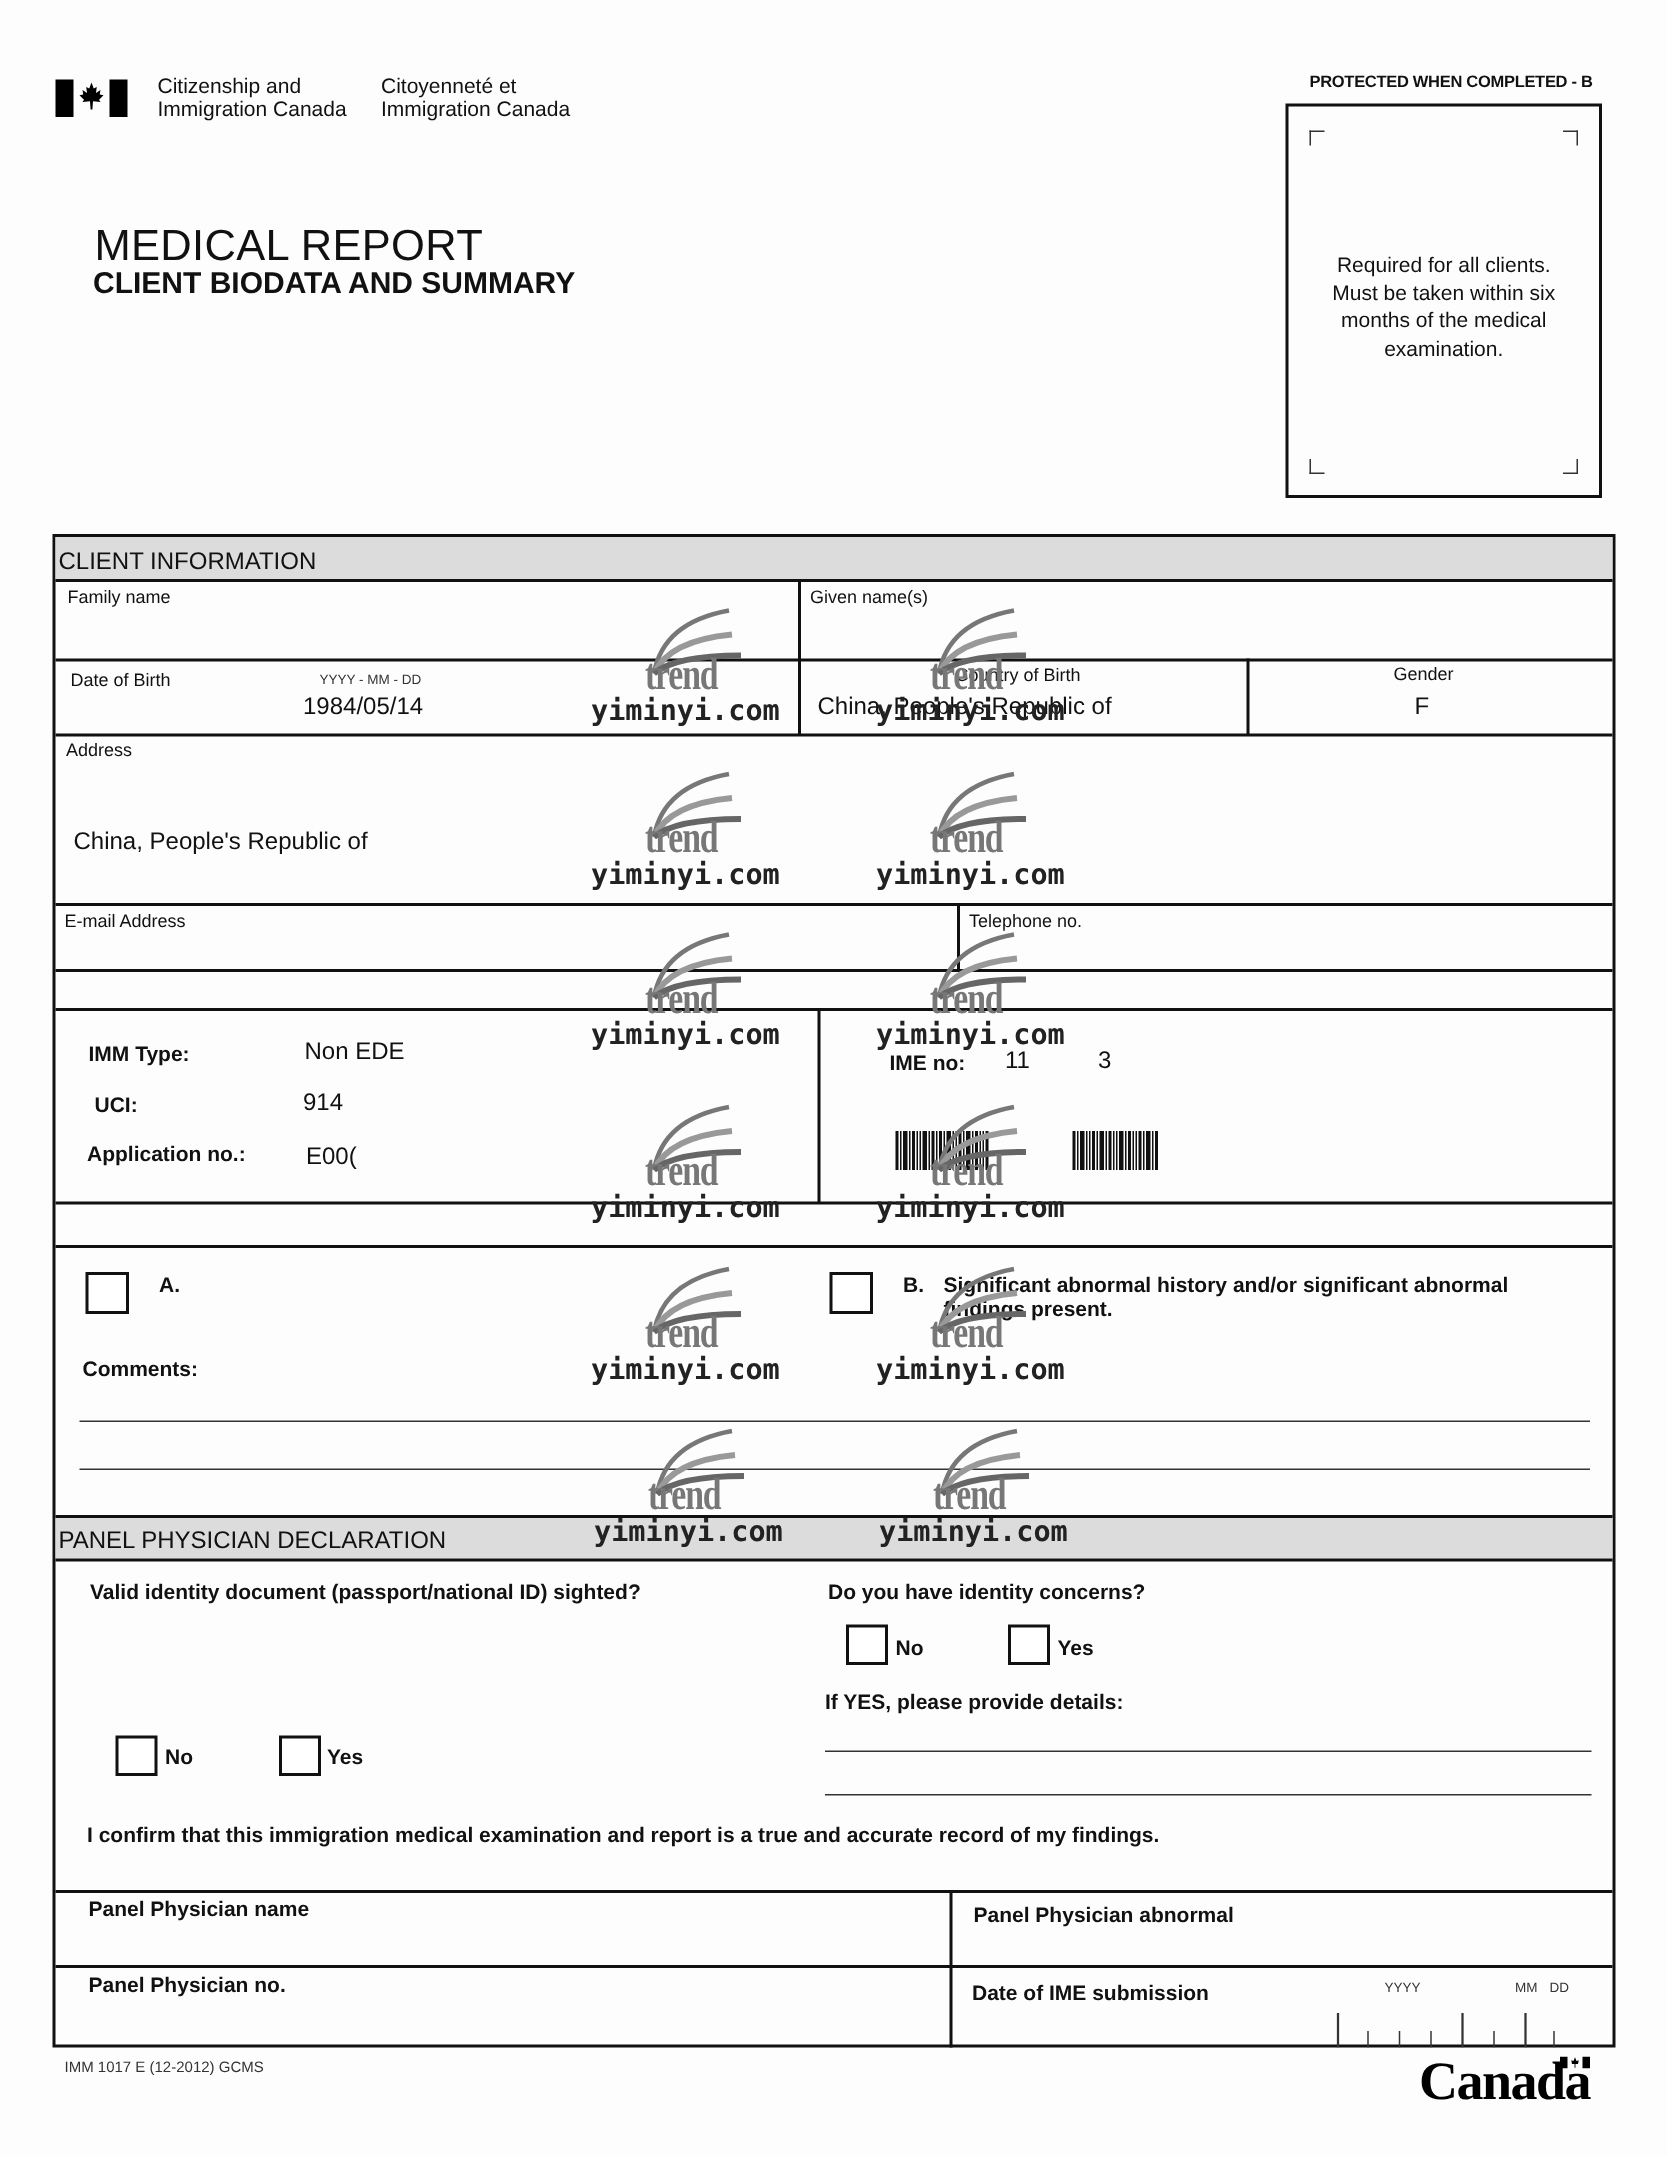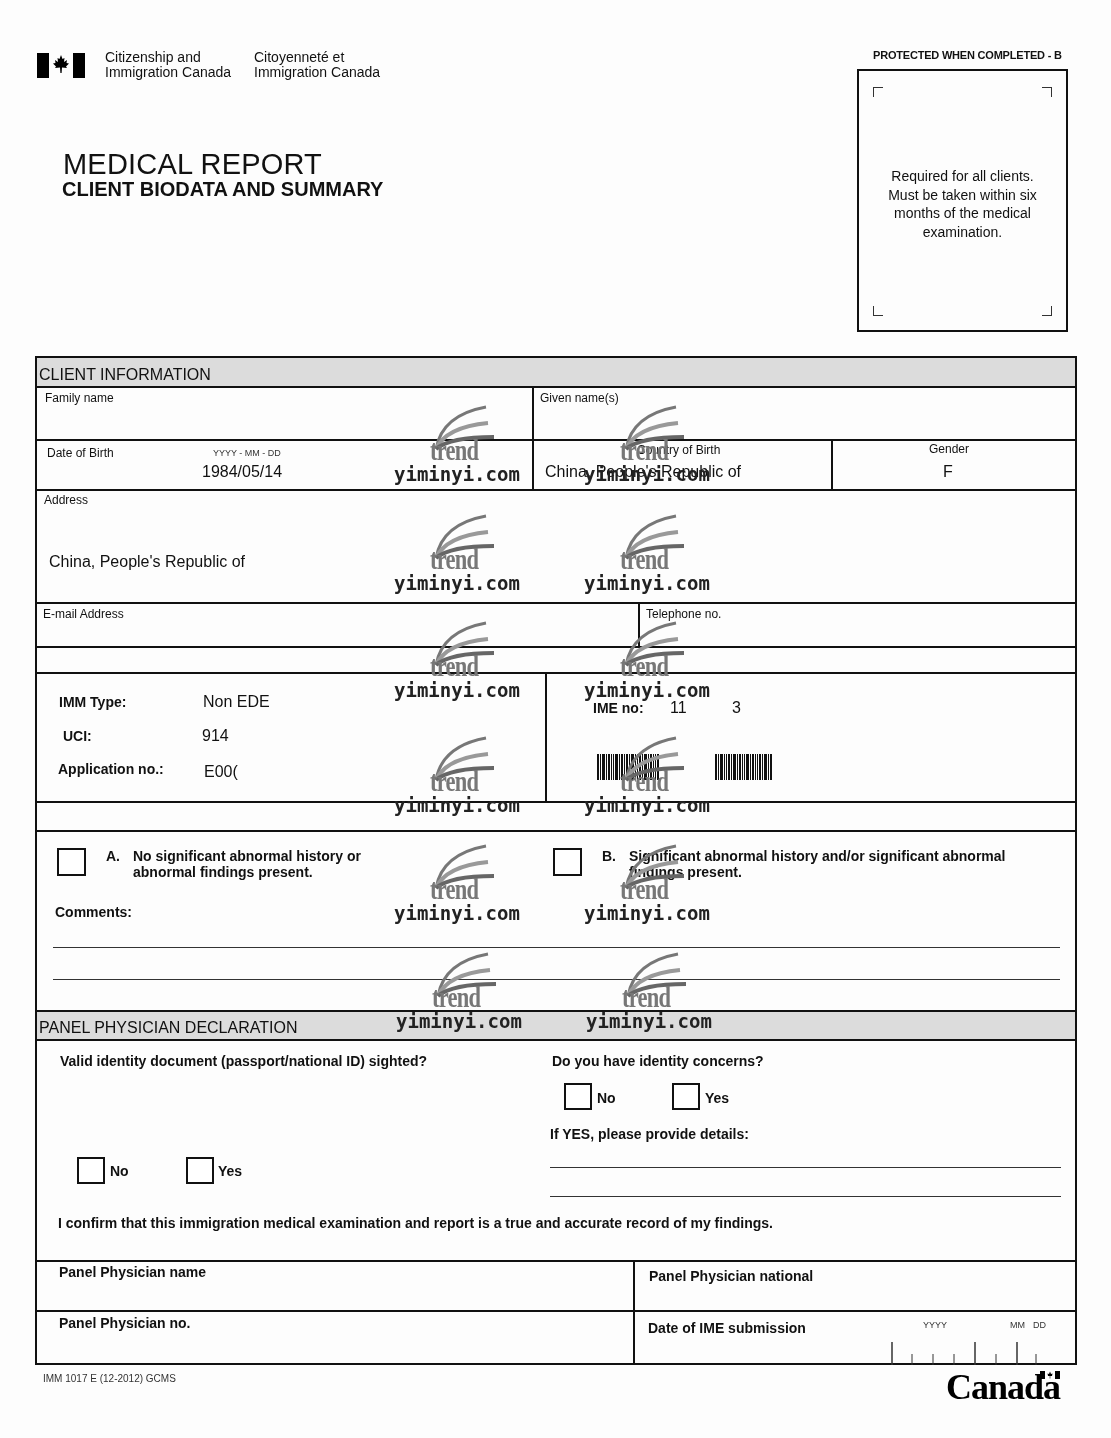--- a/index.html
+++ b/index.html
@@ -192,24 +192,20 @@
       <i style="width:3px"></i>
       <i style="width:1px"></i>
       <i style="width:2px"></i>
   </div>
 
   <div class="hline" style="top:443px;"></div>
   <div class="hline" style="top:472px;"></div>
 
   <div class="chk" style="left:20px; top:490px;"></div>
   <div class="blbl" style="left:69px; top:490px;">A.</div>
-  <div class="blbl" style="left:96px; top:490px; line-height:16px;">
-    <div>No significant abnormal history or</div>
-    <div>abnormal findings present.</div>
-  </div>
 
   <div class="chk" style="left:516px; top:490px;"></div>
   <div class="blbl" style="left:565px; top:490px;">B.</div>
   <div class="blbl" style="left:592px; top:490px; line-height:16px;">
     <div>Significant abnormal history and/or significant abnormal</div>
     <div style="padding-left:0;">findings present.</div>
   </div>
 
   <div class="blbl" style="left:18px; top:546px;">Comments:</div>
   <div class="rule" style="left:16px; top:589px; width:1007px;"></div>
@@ -235,21 +231,21 @@
   <div class="blbl" style="left:513px; top:768px;">If YES, please provide details:</div>
   <div class="rule" style="left:513px; top:809px; width:511px;"></div>
   <div class="rule" style="left:513px; top:838px; width:511px;"></div>
 
   <div class="blbl" style="left:21px; top:857px;">I confirm that this immigration medical examination and report is a true and accurate record of my findings.</div>
 
   <div class="hline" style="top:902px;"></div>
   <div class="blbl" style="left:22px; top:906px;">Panel Physician name</div>
   <div class="val" style="left:22px; top:924px; width:570px; height:24px;"></div>
   <div class="vline" style="left:596px; top:902px; height:105px;"></div>
-  <div class="blbl" style="left:612px; top:910px;">Panel Physician national</div>
+  <div class="blbl" style="left:612px; top:910px;">Panel Physician abnormal</div>
   <div class="val" style="left:612px; top:928px; width:420px; height:22px;"></div>
 
   <div class="hline" style="top:952px;"></div>
   <div class="blbl" style="left:22px; top:957px;">Panel Physician no.</div>
   <div class="val" style="left:22px; top:975px; width:570px; height:24px;"></div>
   <div class="blbl" style="left:611px; top:962px;">Date of IME submission</div>
   <div class="lbl-s" style="left:886px; top:962px;">YYYY</div>
   <div class="lbl-s" style="left:951px; top:962px;margin-left:22px;">MM</div>
   <div class="lbl-s" style="left:996px; top:962px;">DD</div>
   <svg style="position:absolute; left:852px; top:982px;" width="150" height="25">

